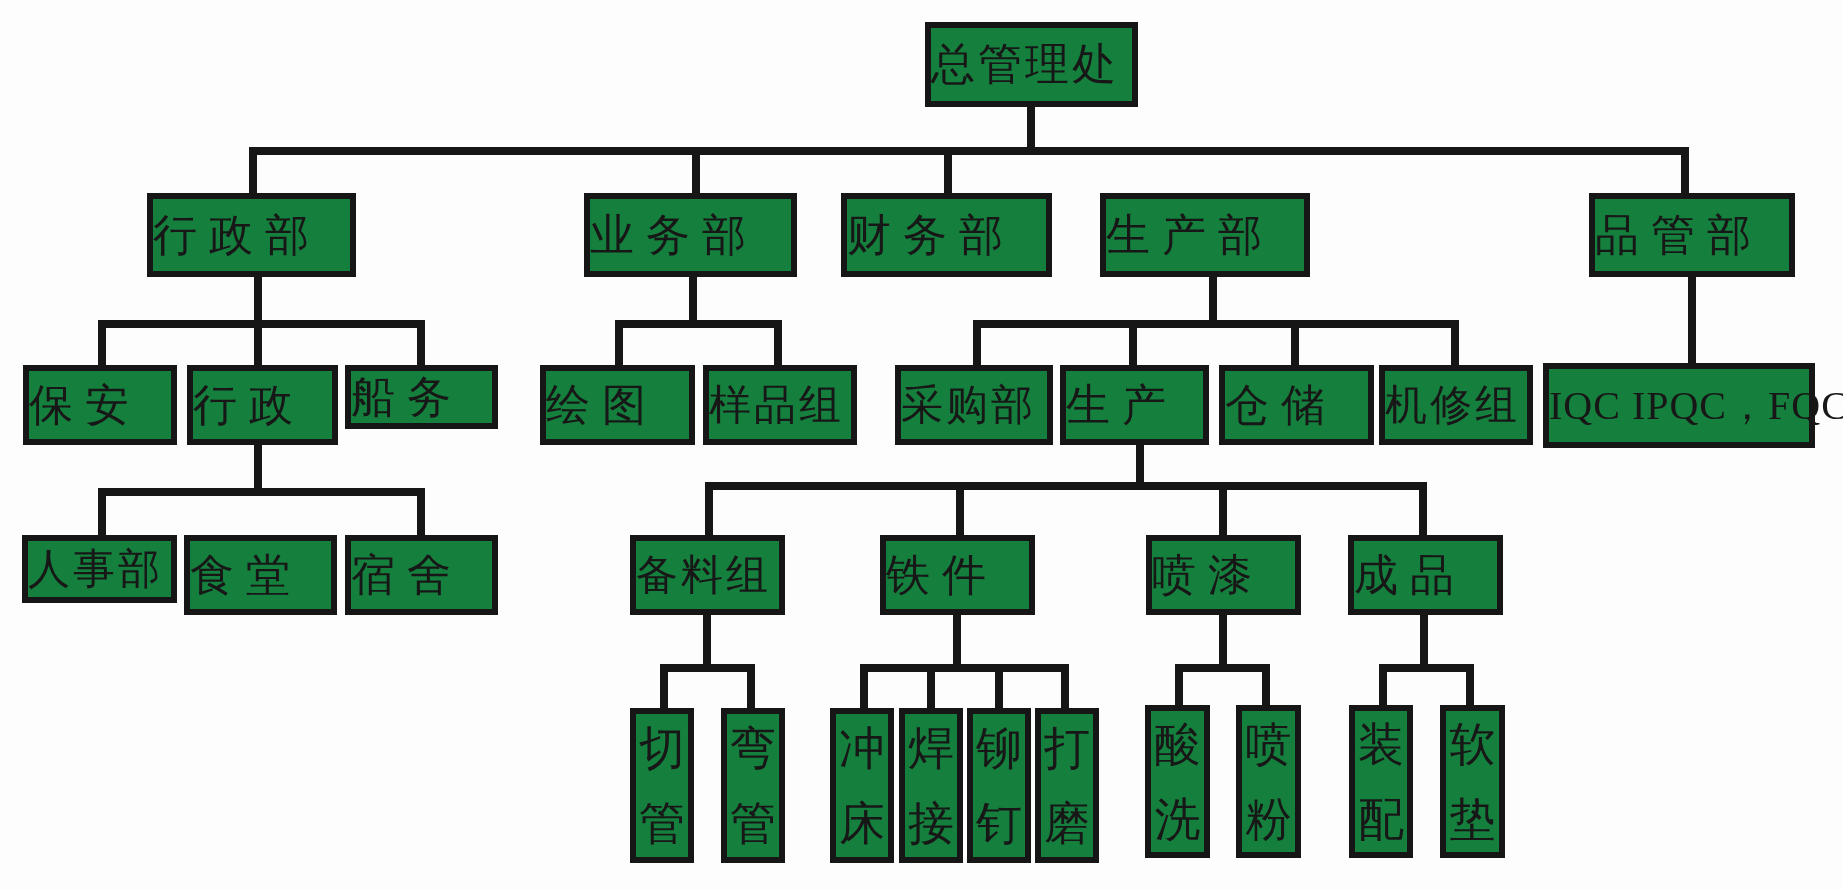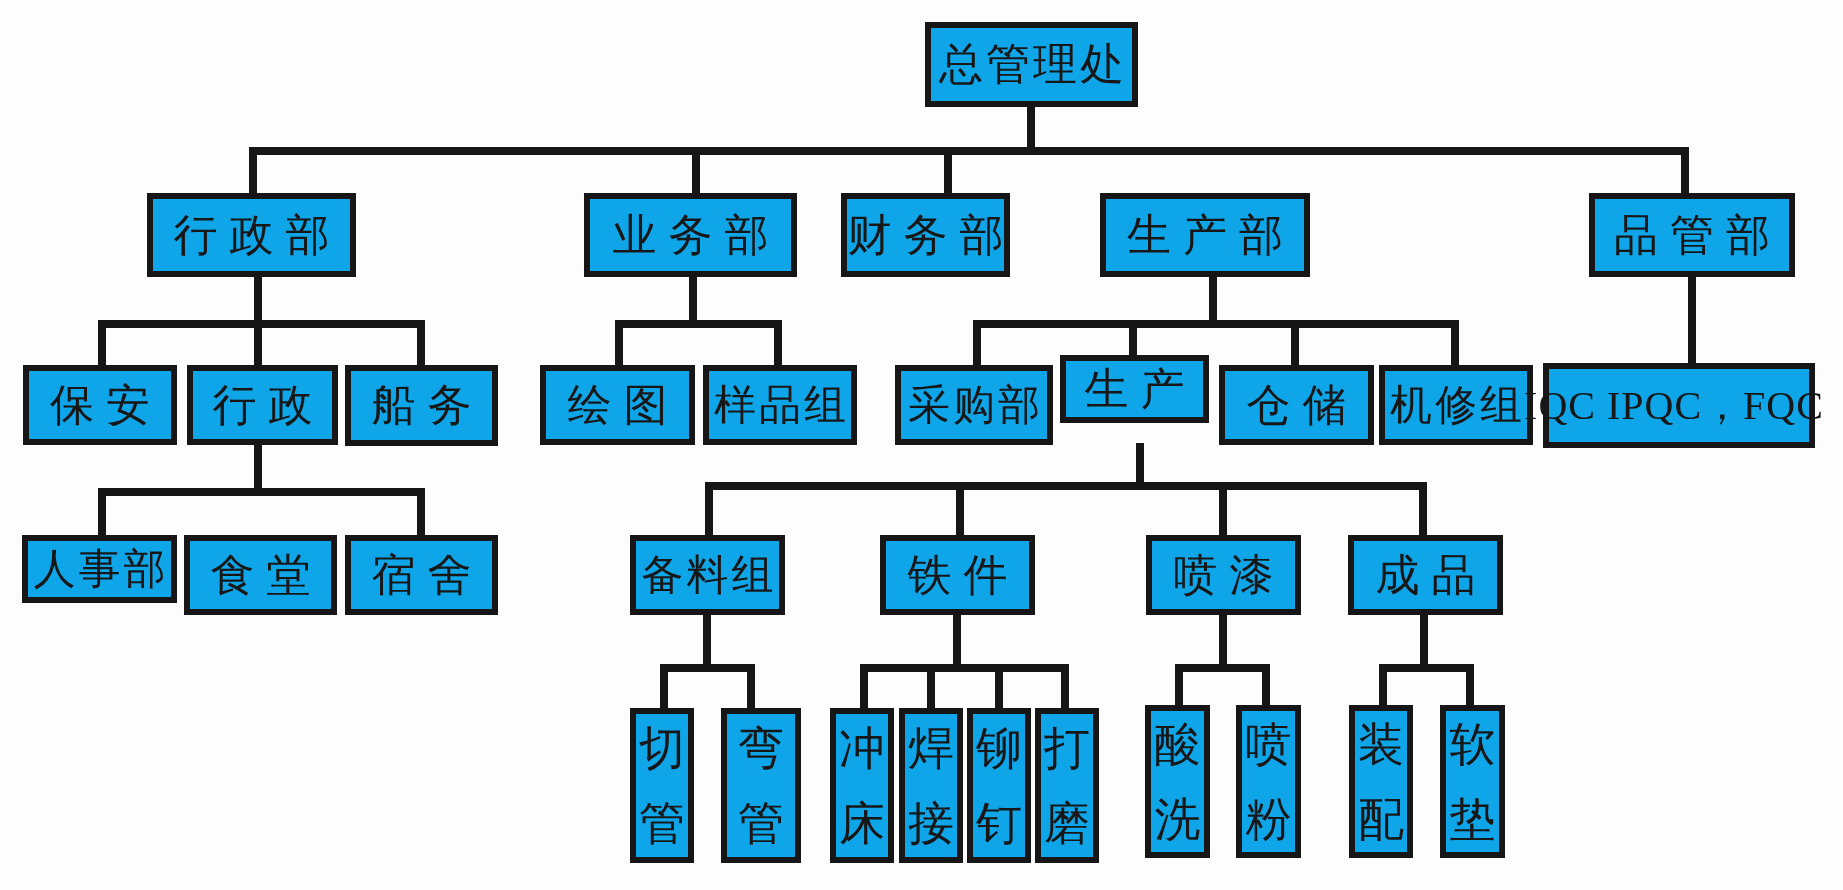--- a/index.html
+++ b/index.html
@@ -25,24 +25,23 @@
   }
   #wires path {
     stroke: #161616;
     stroke-width: 8;
     fill: none;
   }
   .node {
     position: absolute;
     box-sizing: border-box;
     border: 6px solid #161616;
-    background: #0ea5e9;
+    background: #15803d;
     display: flex;
     align-items: center;
-    justify-content: center;
     text-align: center;
   }
   .node span {
     font-size: 44px;
     letter-spacing: 12px;
     margin-right: -12px;
     white-space: nowrap;
     color: #171717;
   }
   .node.tight3 span {
@@ -97,49 +96,49 @@
   <div class="node root" style="left:925px;top:22px;width:213px;height:85px">
       <span>总管理处</span>
     </div>
 
   <div class="node" style="left:147px;top:193px;width:209px;height:84px">
       <span>行政部</span>
     </div>
   <div class="node" style="left:584px;top:193px;width:213px;height:84px">
       <span>业务部</span>
     </div>
-  <div class="node" style="left:841px;top:193px;width:169px;height:84px">
+  <div class="node" style="left:841px;top:193px;width:211px;height:84px">
       <span>财务部</span>
     </div>
   <div class="node" style="left:1100px;top:193px;width:210px;height:84px">
       <span>生产部</span>
     </div>
   <div class="node" style="left:1589px;top:193px;width:206px;height:84px">
       <span>品管部</span>
     </div>
 
   <div class="node" style="left:23px;top:365px;width:154px;height:80px">
       <span>保安</span>
     </div>
   <div class="node" style="left:187px;top:365px;width:151px;height:80px">
       <span>行政</span>
     </div>
-  <div class="node" style="left:345px;top:365px;width:153px;height:81px">
+  <div class="node" style="left:345px;top:365px;width:153px;height:64px">
       <span>船务</span>
     </div>
   <div class="node" style="left:540px;top:365px;width:155px;height:80px">
       <span>绘图</span>
     </div>
   <div class="node tight3" style="left:703px;top:365px;width:154px;height:80px">
       <span>样品组</span>
     </div>
   <div class="node tight3" style="left:895px;top:365px;width:158px;height:80px">
       <span>采购部</span>
     </div>
-  <div class="node" style="left:1060px;top:355px;width:149px;height:68px">
+  <div class="node" style="left:1060px;top:365px;width:149px;height:80px">
       <span>生产</span>
     </div>
   <div class="node" style="left:1219px;top:365px;width:155px;height:80px">
       <span>仓储</span>
     </div>
   <div class="node tight3" style="left:1379px;top:365px;width:154px;height:80px">
       <span>机修组</span>
     </div>
   <div class="node qcteams" style="left:1543px;top:363px;width:272px;height:85px">
       <span>IQC IPQC，FQC</span>
@@ -163,21 +162,21 @@
   <div class="node" style="left:1146px;top:535px;width:155px;height:80px">
       <span>喷漆</span>
     </div>
   <div class="node" style="left:1348px;top:535px;width:155px;height:80px">
       <span>成品</span>
     </div>
 
   <div class="node vert" style="left:630px;top:708px;width:64px;height:155px">
       <span>切管</span>
     </div>
-  <div class="node vert" style="left:721px;top:708px;width:80px;height:155px">
+  <div class="node vert" style="left:721px;top:708px;width:64px;height:155px">
       <span>弯管</span>
     </div>
   <div class="node vert" style="left:830px;top:708px;width:64px;height:155px">
       <span>冲床</span>
     </div>
   <div class="node vert" style="left:899px;top:708px;width:64px;height:155px">
       <span>焊接</span>
     </div>
   <div class="node vert" style="left:1035px;top:708px;width:64px;height:155px">
       <span>打磨</span>

